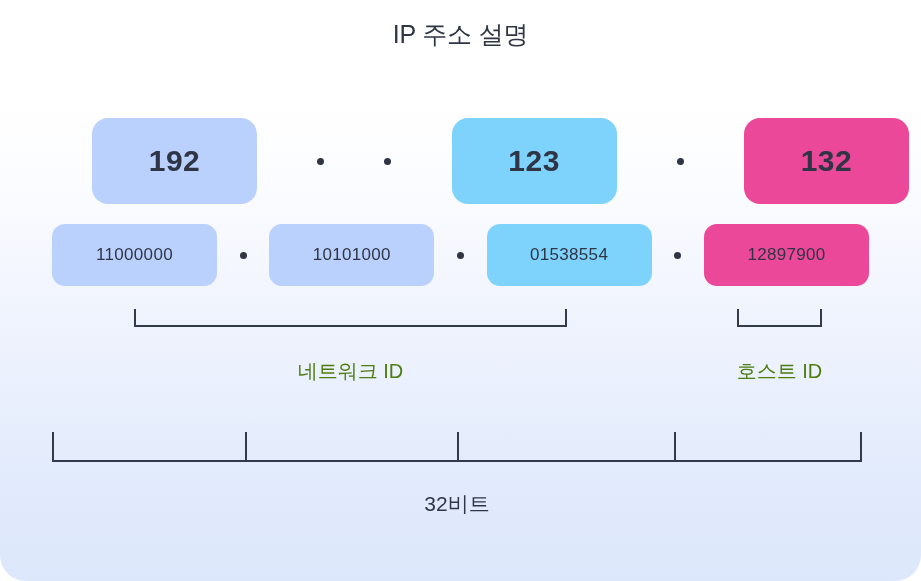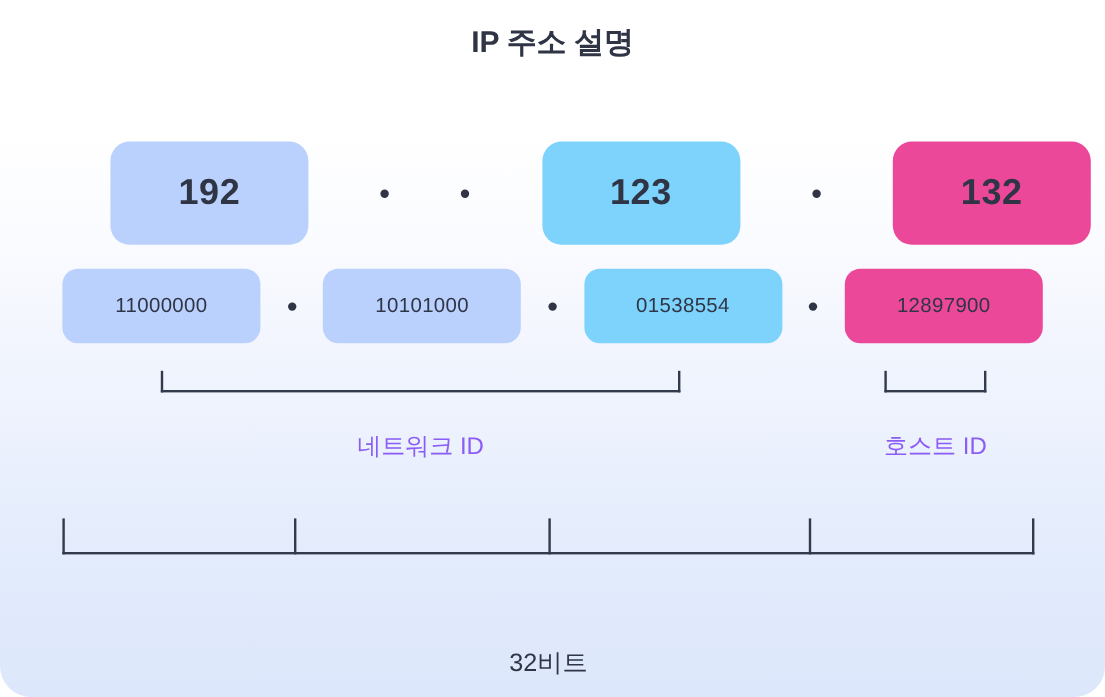--- a/index.html
+++ b/index.html
@@ -34,21 +34,21 @@
         #dde7fb 100%);
   }
 
   .title {
     position: absolute;
     left: 0;
     top: 18px;
     width: 921px;
     text-align: center;
     font-size: 25px;
-    font-weight: 700;
+    font-weight: 400;
     color: #2f3545;
     letter-spacing: -0.2px;
   }
 
   
   .row {
     position: absolute;
     left: 52px;
     width: 817px;
     display: flex;
@@ -104,21 +104,21 @@
     height: 18px;
   }
   .bracket-network { left: 134px; top: 309px; width: 433px; }
   .bracket-host    { left: 737px; top: 309px; width: 85px; }
 
   .bracket-label {
     position: absolute;
     text-align: center;
     font-size: 20px;
     font-weight: 500;
-    color: #8b5cf6;
+    color: #4d7c0f;
   }
   .label-network { left: 134px; top: 358px; width: 433px; }
   .label-host    { left: 697px; top: 358px; width: 165px; }
 
   
   .ruler {
     position: absolute;
     left: 52px;
     top: 432px;
     width: 810px;
@@ -138,21 +138,20 @@
   }
   .ruler-label {
     position: absolute;
     left: 52px;
     top: 490px;
     width: 810px;
     text-align: center;
     font-size: 21px;
     font-weight: 500;
     color: #2f3545;
-    margin-top: 48px;
   }
 </style>
 </head>
 <body>
 
 <div id="canvas">
 
   <div class="card-bg"></div>
 
   <div class="title">IP 주소 설명</div>

